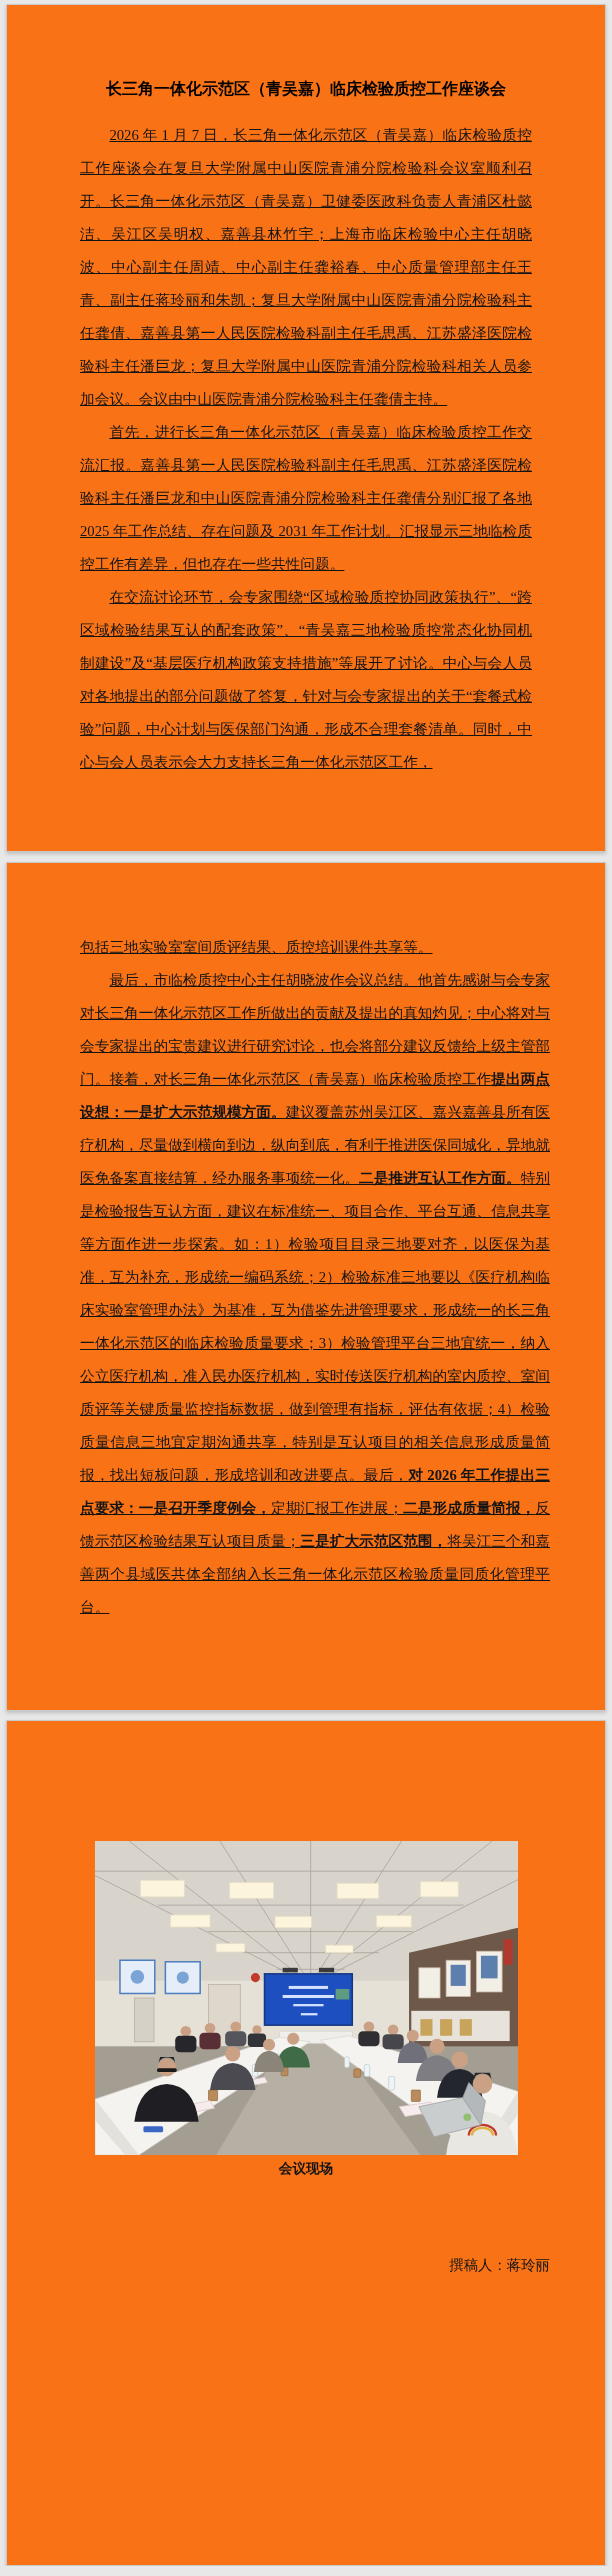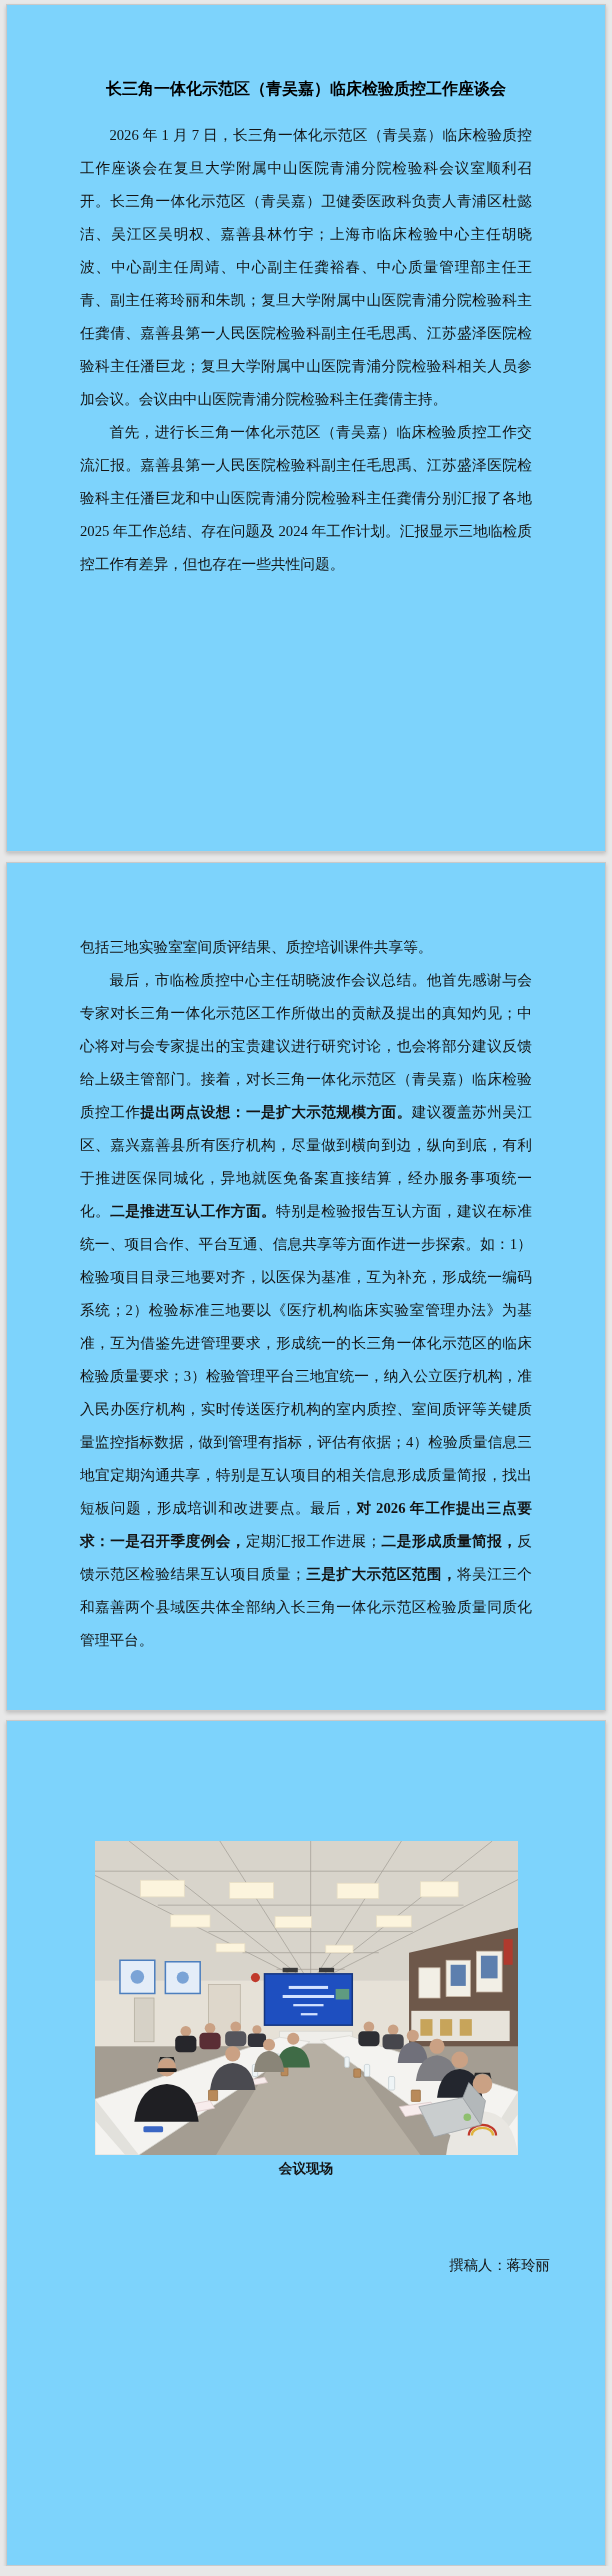--- a/index.html
+++ b/index.html
@@ -5,46 +5,47 @@
   html,body{margin:0;padding:0;}
   body{
     width:612px;
     background:#e8e8e8;
     font-family:"Liberation Serif", serif;
     color:#1a1a1a;
   }
   .page{
     width:600px;
     margin:0 6px;
-    background:#7dd3fc;
+    background:#f97316;
     border:0.8px solid #c9c9c9;
     box-shadow:0 1.5px 3.8px rgba(0,0,0,0.18);
     box-sizing:border-box;
     overflow:hidden;
     position:relative;
   }
   .page-1{height:848px;margin-top:3.8px;padding:63px 73px 0 73px;}
-  .page-2{height:849px;margin-top:9.8px;padding:68px 73px 0 73px;}
+  .page-2{height:849px;margin-top:9.8px;padding:68px 55px 0 73px;}
   .page-3{height:846px;margin-top:9.8px;padding:0;}
   .doc-title{
     font-family:"Liberation Sans", sans-serif;
     font-weight:bold;
     font-size:16px;
     line-height:41px;
     text-align:center;
     color:#000;
   }
   .title-block{margin-bottom:10.6px;}
   .para{
     margin:0;
     font-size:14.7px;
     line-height:33px;
     text-align:justify;
     text-justify:inter-ideograph;
     color:#141414;
+    text-decoration:underline;
   }
   .para.indent{text-indent:2em;}
   .para .b{font-weight:bold;}
   .photo-wrap{
     width:423px;
     margin:120px auto 0 auto;
   }
   .photo-frame{display:block;width:423px;height:314px;}
   .photo-caption{
     margin-top:4.5px;
@@ -65,21 +66,22 @@
 </head>
 <body>
 
 <div>
 
   <div class="page page-1">
     <div class="title-block">
       <div class="doc-title">长三角一体化示范区（青吴嘉）临床检验质控工作座谈会</div>
     </div>
     <p class="para indent"><span>2026 年 1 月 7 日，长三角一体化示范区（青吴嘉）临床检验质控工作座谈会在复旦大学附属中山医院青浦分院检验科会议室顺利召开。长三角一体化示范区（青吴嘉）卫健委医政科负责人青浦区杜懿洁、吴江区吴明权、嘉善县林竹宇；上海市临床检验中心主任胡晓波、中心副主任周靖、中心副主任龚裕春、中心质量管理部主任王青、副主任蒋玲丽和朱凯；复旦大学附属中山医院青浦分院检验科主任龚倩、嘉善县第一人民医院检验科副主任毛思禹、江苏盛泽医院检验科主任潘巨龙；复旦大学附属中山医院青浦分院检验科相关人员参加会议。会议由中山医院青浦分院检验科主任龚倩主持。</span></p>
-    <p class="para indent"><span>首先，进行长三角一体化示范区（青吴嘉）临床检验质控工作交流汇报。嘉善县第一人民医院检验科副主任毛思禹、江苏盛泽医院检验科主任潘巨龙和中山医院青浦分院检验科主任龚倩分别汇报了各地 2025 年工作总结、存在问题及 2024 年工作计划。汇报显示三地临检质控工作有差异，但也存在一些共性问题。</span></p>
+    <p class="para indent"><span>首先，进行长三角一体化示范区（青吴嘉）临床检验质控工作交流汇报。嘉善县第一人民医院检验科副主任毛思禹、江苏盛泽医院检验科主任潘巨龙和中山医院青浦分院检验科主任龚倩分别汇报了各地 2025 年工作总结、存在问题及 2031 年工作计划。汇报显示三地临检质控工作有差异，但也存在一些共性问题。</span></p>
+    <p class="para indent"><span>在交流讨论环节，会专家围绕“区域检验质控协同政策执行”、“跨区域检验结果互认的配套政策”、“青吴嘉三地检验质控常态化协同机制建设”及“基层医疗机构政策支持措施”等展开了讨论。中心与会人员对各地提出的部分问题做了答复，针对与会专家提出的关于“套餐式检验”问题，中心计划与医保部门沟通，形成不合理套餐清单。同时，中心与会人员表示会大力支持长三角一体化示范区工作，</span></p>
   </div>
 
   <div class="page page-2">
     <p class="para"><span>包括三地实验室室间质评结果、质控培训课件共享等。</span></p>
     <p class="para indent"><span>最后，市临检质控中心主任胡晓波作会议总结。他首先感谢与会专家对长三角一体化示范区工作所做出的贡献及提出的真知灼见；中心将对与会专家提出的宝贵建议进行研究讨论，也会将部分建议反馈给上级主管部门。接着，对长三角一体化示范区（青吴嘉）临床检验质控工作</span><span class="b">提出两点设想：一是扩大示范规模方面。</span><span>建议覆盖苏州吴江区、嘉兴嘉善县所有医疗机构，尽量做到横向到边，纵向到底，有利于推进医保同城化，异地就医免备案直接结算，经办服务事项统一化。</span><span class="b">二是推进互认工作方面。</span><span>特别是检验报告互认方面，建议在标准统一、项目合作、平台互通、信息共享等方面作进一步探索。如：1）检验项目目录三地要对齐，以医保为基准，互为补充，形成统一编码系统；2）检验标准三地要以《医疗机构临床实验室管理办法》为基准，互为借鉴先进管理要求，形成统一的长三角一体化示范区的临床检验质量要求；3）检验管理平台三地宜统一，纳入公立医疗机构，准入民办医疗机构，实时传送医疗机构的室内质控、室间质评等关键质量监控指标数据，做到管理有指标，评估有依据；4）检验质量信息三地宜定期沟通共享，特别是互认项目的相关信息形成质量简报，找出短板问题，形成培训和改进要点。最后，</span><span class="b">对 2026 年工作提出三点要求：一是召开季度例会，</span><span>定期汇报工作进展；</span><span class="b">二是形成质量简报，</span><span>反馈示范区检验结果互认项目质量；</span><span class="b">三是扩大示范区范围，</span><span>将吴江三个和嘉善两个县域医共体全部纳入长三角一体化示范区检验质量同质化管理平台。</span></p>
   </div>
 
   <div class="page page-3">
     <div class="photo-wrap">
       <svg class="photo-frame" viewBox="0 0 559 416" preserveAspectRatio="none" xmlns="http://www.w3.org/2000/svg">

